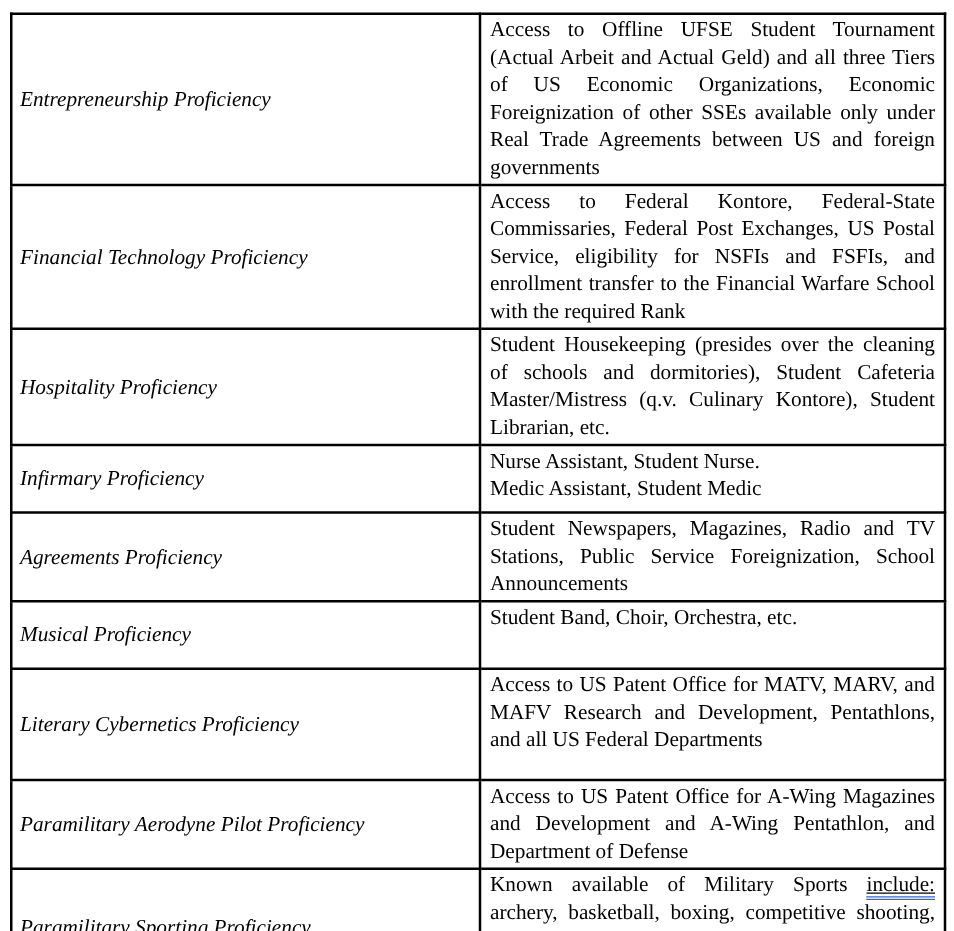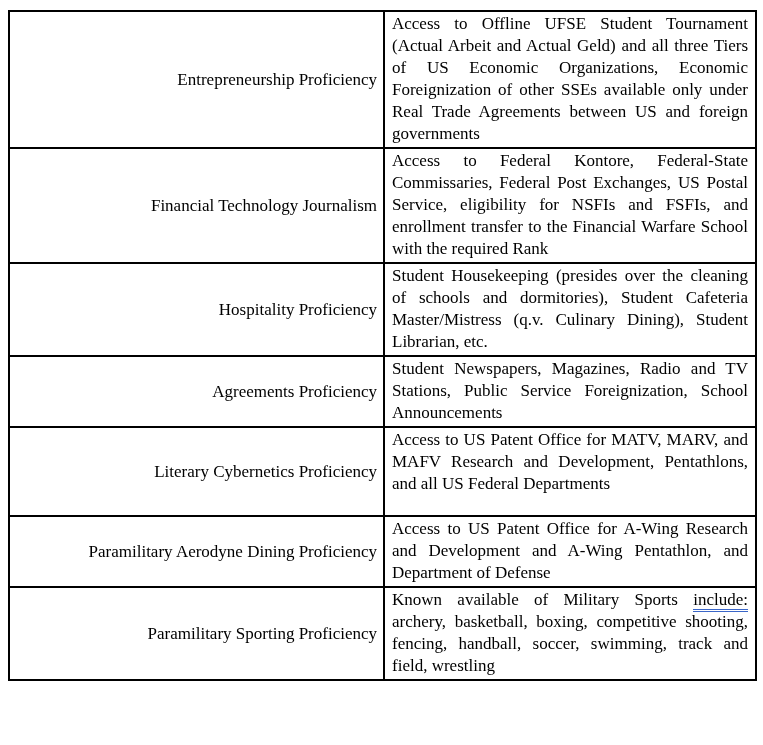--- a/index.html
+++ b/index.html
@@ -20,65 +20,76 @@
     table-layout: fixed;
   }
   col.name-col  { width: 375px; }
   col.desc-col  { width: 372px; }
   td {
     border: 2px solid #000000;
     font-size: 17px;
     line-height: 22px;
   }
   td.name-cell {
-    text-align: right;
+    text-align: left;
     vertical-align: middle;
+    font-style: italic;
     padding: 15px 6px;
   }
   td.desc-cell {
     text-align: justify;
     vertical-align: top;
     padding: 1px 7px 2px 7px;
     white-space: pre-line;
   }
   span.grammar-underline {
+    text-decoration: underline;
     border-bottom: 3px double #3a66c8;
   }
 </style>
 </head>
 <body>
 
 <table class="proficiency-table">
   <colgroup>
     <col class="name-col">
     <col class="desc-col">
   </colgroup>
   <tbody>
     <tr style="height:135px">
       <td class="name-cell">Entrepreneurship Proficiency</td>
       <td class="desc-cell">Access to Offline UFSE Student Tournament (Actual Arbeit and Actual Geld) and all three Tiers of US Economic Organizations, Economic Foreignization of other SSEs available only under Real Trade Agreements between US and foreign governments</td>
     </tr>
     <tr style="height:107px">
-      <td class="name-cell">Financial Technology Journalism</td>
+      <td class="name-cell">Financial Technology Proficiency</td>
       <td class="desc-cell">Access to Federal Kontore, Federal-State Commissaries, Federal Post Exchanges, US Postal Service, eligibility for NSFIs and FSFIs, and enrollment transfer to the Financial Warfare School with the required Rank</td>
     </tr>
     <tr style="height:89px">
       <td class="name-cell">Hospitality Proficiency</td>
-      <td class="desc-cell">Student Housekeeping (presides over the cleaning of schools and dormitories), Student Cafeteria Master/Mistress (q.v. Culinary Dining), Student Librarian, etc.</td>
+      <td class="desc-cell">Student Housekeeping (presides over the cleaning of schools and dormitories), Student Cafeteria Master/Mistress (q.v. Culinary Kontore), Student Librarian, etc.</td>
+    </tr>
+    <tr style="height:46px">
+      <td class="name-cell">Infirmary Proficiency</td>
+      <td class="desc-cell">Nurse Assistant, Student Nurse.
+Medic Assistant, Student Medic</td>
     </tr>
     <tr style="height:63px">
       <td class="name-cell">Agreements Proficiency</td>
       <td class="desc-cell">Student Newspapers, Magazines, Radio and TV Stations, Public Service Foreignization, School Announcements</td>
+    </tr>
+    <tr style="height:24px">
+      <td class="name-cell">Musical Proficiency</td>
+      <td class="desc-cell">Student Band, Choir, Orchestra, etc.</td>
     </tr>
     <tr style="height:89px">
       <td class="name-cell">Literary Cybernetics Proficiency</td>
       <td class="desc-cell">Access to US Patent Office for MATV, MARV, and MAFV Research and Development, Pentathlons, and all US Federal Departments</td>
     </tr>
     <tr style="height:66px">
-      <td class="name-cell">Paramilitary Aerodyne Dining Proficiency</td>
-      <td class="desc-cell">Access to US Patent Office for A-Wing Research and Development and A-Wing Pentathlon, and Department of Defense</td>
+      <td class="name-cell">Paramilitary Aerodyne Pilot Proficiency</td>
+      <td class="desc-cell">Access to US Patent Office for A-Wing Magazines and Development and A-Wing Pentathlon, and Department of Defense</td>
     </tr>
     <tr style="height:86px">
       <td class="name-cell">Paramilitary Sporting Proficiency</td>
       <td class="desc-cell"><span>Known available of Military Sports </span><span class="grammar-underline">include:</span><span> archery, basketball, boxing, competitive shooting, fencing, handball, soccer, swimming, track and field, wrestling</span></td>
     </tr>
   </tbody>
 </table>
 
 </body></html>

